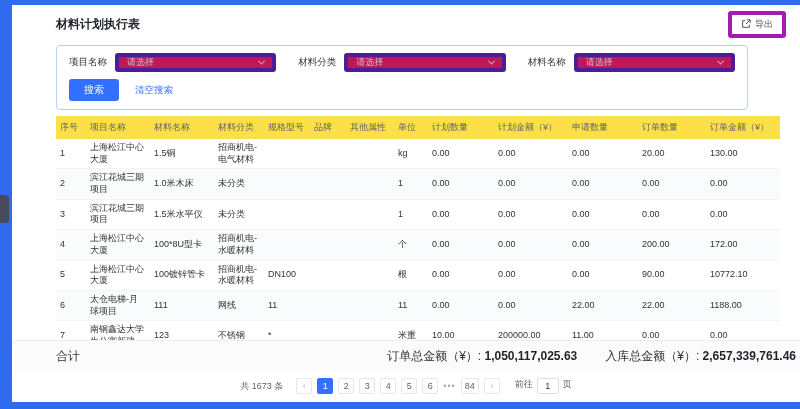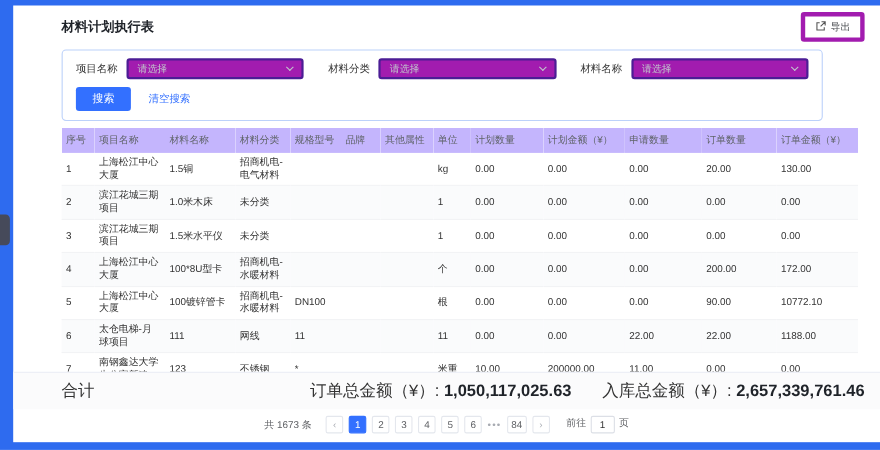--- a/index.html
+++ b/index.html
@@ -30,51 +30,51 @@
     font-family:inherit;
   }
   .filter-card{
     flex:0 0 auto; margin:2px 52px 0 44px;
     border:1px solid #bcd1fa; border-radius:4px; padding:7px 12px 8px;
   }
   .filter-row{ display:flex; gap:22px; }
   .filter-item{ flex:1; display:flex; align-items:center; }
   .f-label{ font-size:9.5px; color:#333; margin-right:8px; white-space:nowrap; }
   .f-select{
-    flex:1; height:19px; border:2px solid #4c1d95; border-radius:3px;
+    flex:1; height:19px; border:4px solid #4c1d95; border-radius:3px;
     display:flex; align-items:center; justify-content:space-between;
-    padding:0 8px; background:#a21caf; cursor:pointer;
+    padding:0 8px; background:#be185d; cursor:pointer;
   }
   .f-select .ph{ color:#c0c4cc; font-size:9px; }
   .chev{
     width:5px; height:5px; border-right:1px solid #c0c4cc;
     border-bottom:1px solid #c0c4cc; transform:rotate(45deg) translate(-1px,-1px);
   }
   .filter-actions{ margin-top:7px; display:flex; align-items:center; gap:16px; }
   .btn-primary{
     background:var(--accent); color:#fff; border:none; border-radius:3px;
     font-size:10px; padding:4px 15px; cursor:pointer; font-family:inherit;
   }
   .link{ color:var(--accent); font-size:9.5px; cursor:pointer; text-decoration:none; }
 
   .table-wrap{ flex:1 1 auto; overflow:hidden; padding:6px 52px 0 44px; }
   table{ width:100%; border-collapse:collapse; table-layout:fixed; }
   thead th{
-    background:#c4b5fd; color:#5f6368; font-weight:normal; font-size:9px;
+    background:#fde047; color:#5f6368; font-weight:normal; font-size:9px;
     text-align:left; padding:5px 4px; white-space:nowrap; overflow:hidden;
   }
   tbody td{
     font-size:9px; color:#333; padding:3px 4px; border-bottom:1px solid #f2f3f5;
     vertical-align:middle; word-break:break-all; line-height:1.3; height:27px;
   }
   tbody tr:nth-child(even){ background:#fafbfc; }
   .summary-row{
     flex:0 0 auto; display:flex; align-items:center;
     background:#fbfbfc; border-top:1px solid #ebeef5;
-    padding:7px 14px 7px 44px; font-size:15px; color:#333;
+    padding:7px 4px 7px 44px; font-size:12px; color:#333;
   }
   .sum-items{ margin-left:auto; display:flex; gap:28px; }
   .sum-item{ white-space:nowrap; }
   .sum-item b{ font-weight:bold; color:#1f2329; }
 
   .pagination{
     flex:0 0 auto; display:flex; align-items:center; justify-content:center;
     gap:5px; padding:6px 0 8px; font-size:9px; color:#606266;
   }
   .pg-total{ margin-right:8px; color:#606266; }

